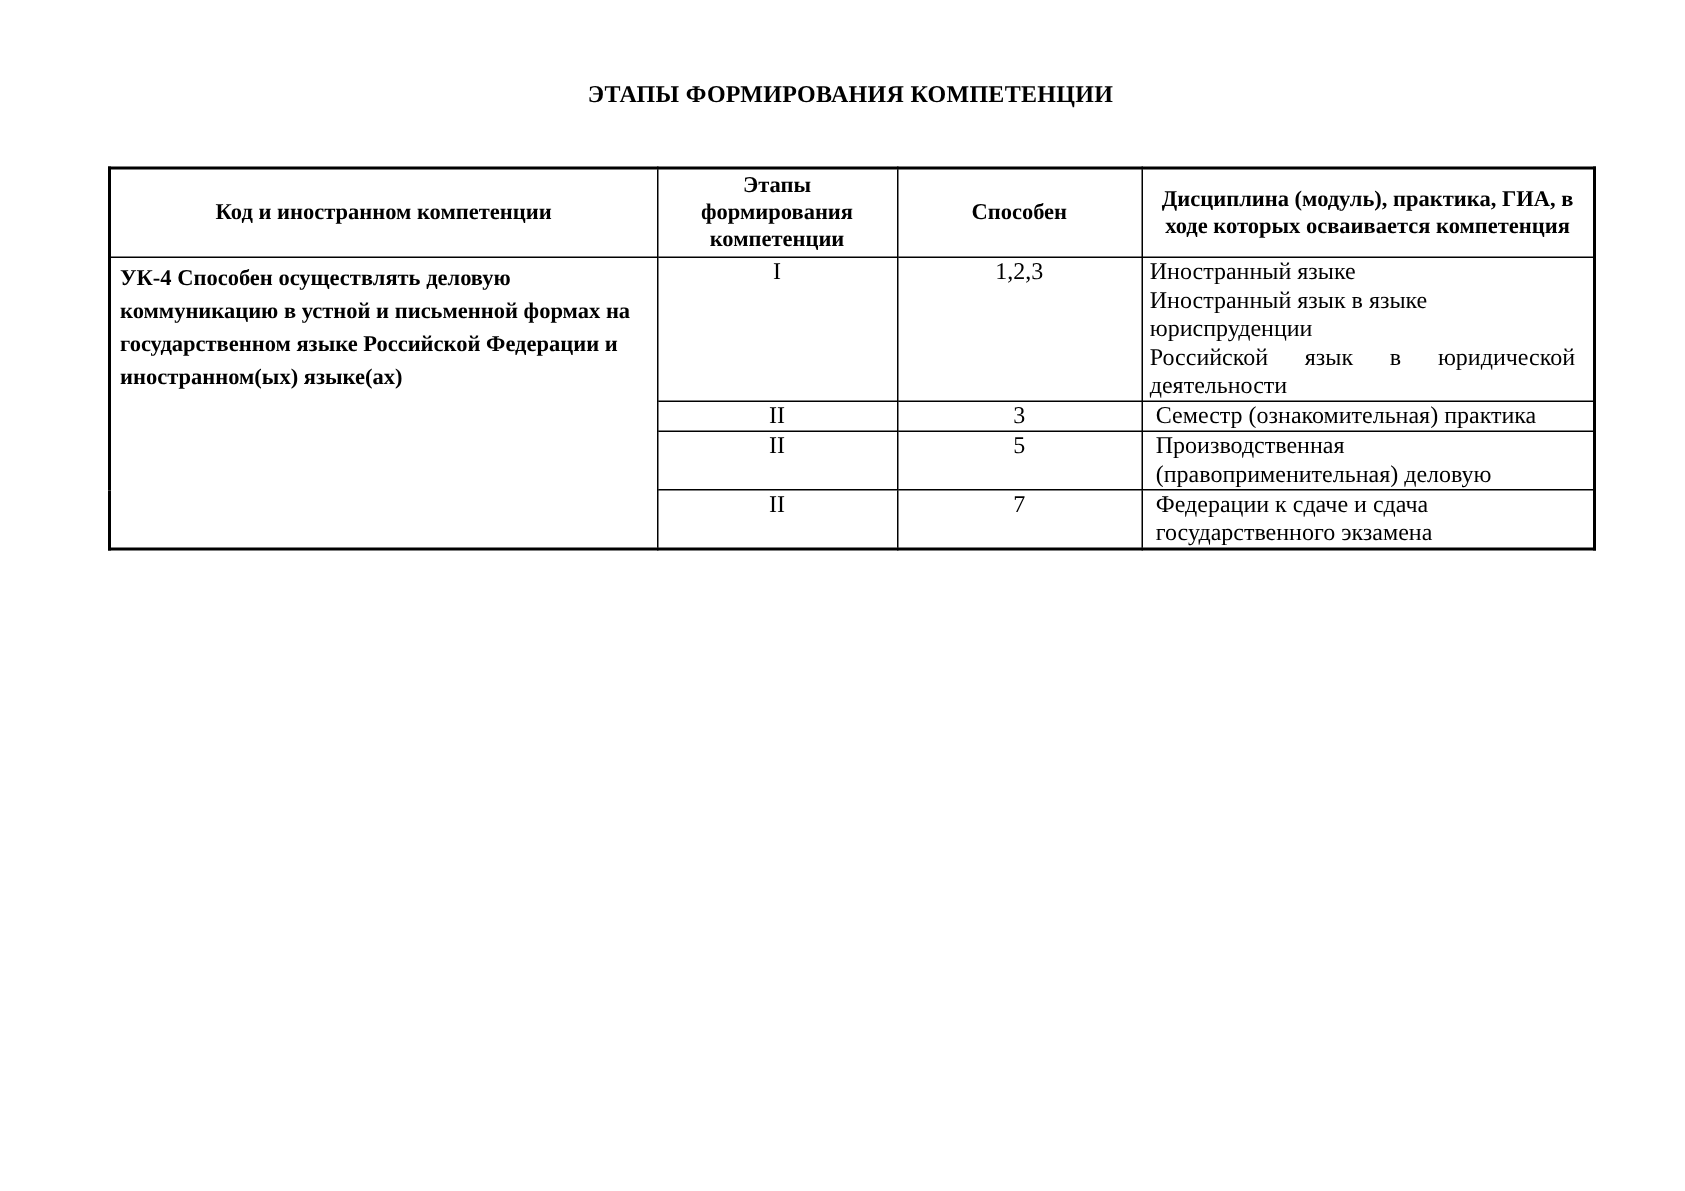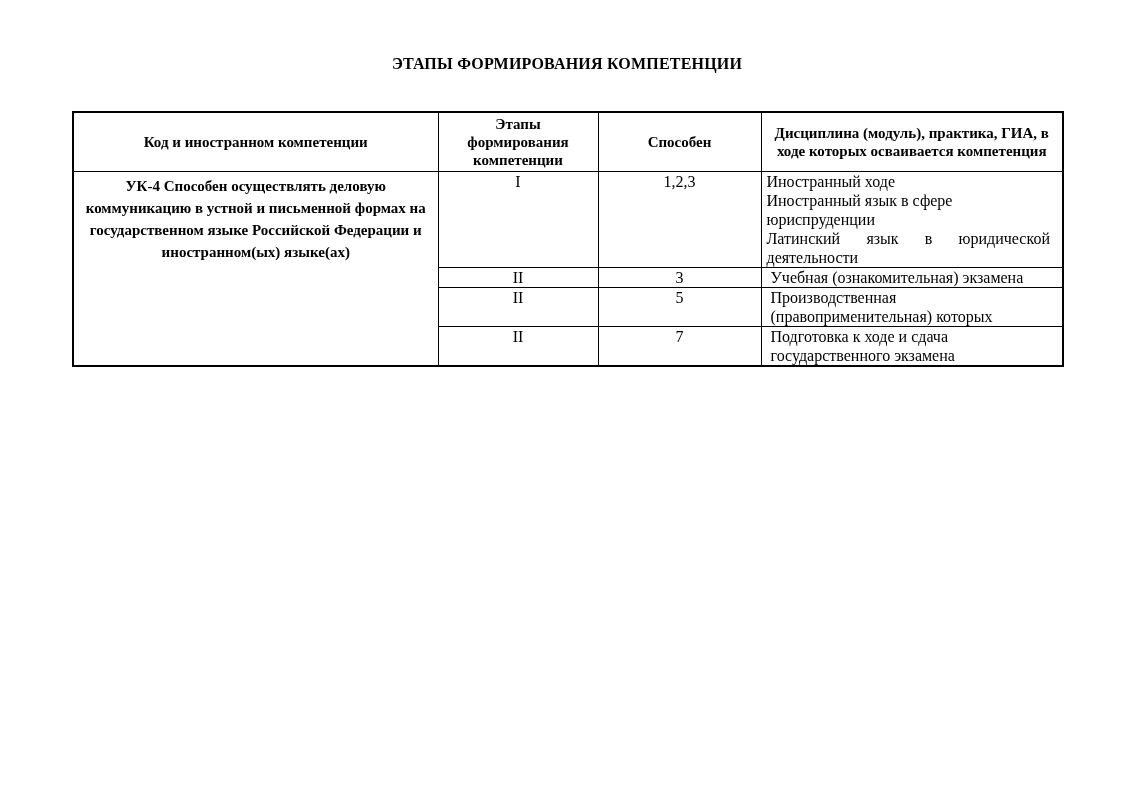--- a/index.html
+++ b/index.html
@@ -44,21 +44,20 @@
     vertical-align: middle;
     padding: 2px;
   }
   .comp-table th.th-stages { padding: 2px 10px; }
   tr.row-1 { height: 95px; }
   tr.row-2 { height: 19px; }
   tr.row-3 { height: 36px; }
   tr.row-4 { height: 37px; }
   td.cell-competency {
     vertical-align: top;
-    text-align: center;
     font-weight: bold;
     font-size: 15px;
     line-height: 22px;
     padding: 3px 6px 0 6px;
   }
   td.cell-stage, td.cell-semester {
     vertical-align: top;
     text-align: center;
     font-size: 16px;
     line-height: 18px;
@@ -95,42 +94,42 @@
         <th>Способен</th>
         <th>Дисциплина (модуль), практика, ГИА, в ходе которых осваивается компетенция</th>
       </tr>
     </thead>
     <tbody>
       <tr class="row-1">
         <td class="cell-competency" rowspan="4">УК-4 Способен осуществлять деловую коммуникацию в устной и письменной формах на государственном языке Российской Федерации и иностранном(ых) языке(ах)</td>
         <td class="cell-stage">I</td>
         <td class="cell-semester">1,2,3</td>
         <td class="cell-disciplines">
-          <div class="discipline">Иностранный ходе</div>
-          <div class="discipline">Иностранный язык в сфере юриспруденции</div>
-          <div class="discipline justify">Латинский язык в юридической деятельности</div>
+          <div class="discipline">Иностранный языке</div>
+          <div class="discipline">Иностранный язык в языке юриспруденции</div>
+          <div class="discipline justify">Российской язык в юридической деятельности</div>
         </td>
       </tr>
       <tr class="row-2">
         <td class="cell-stage">II</td>
         <td class="cell-semester">3</td>
         <td class="cell-disciplines indent">
-          <div class="discipline">Учебная (ознакомительная) экзамена</div>
+          <div class="discipline">Семестр (ознакомительная) практика</div>
         </td>
       </tr>
       <tr class="row-3">
         <td class="cell-stage">II</td>
         <td class="cell-semester">5</td>
         <td class="cell-disciplines indent">
-          <div class="discipline">Производственная (правоприменительная) которых</div>
+          <div class="discipline">Производственная (правоприменительная) деловую</div>
         </td>
       </tr>
       <tr class="row-4">
         <td class="cell-stage">II</td>
         <td class="cell-semester">7</td>
         <td class="cell-disciplines indent">
-          <div class="discipline">Подготовка к ходе и сдача государственного экзамена</div>
+          <div class="discipline">Федерации к сдаче и сдача государственного экзамена</div>
         </td>
       </tr>
     </tbody>
   </table>
 
 </div>
 
 </body></html>

